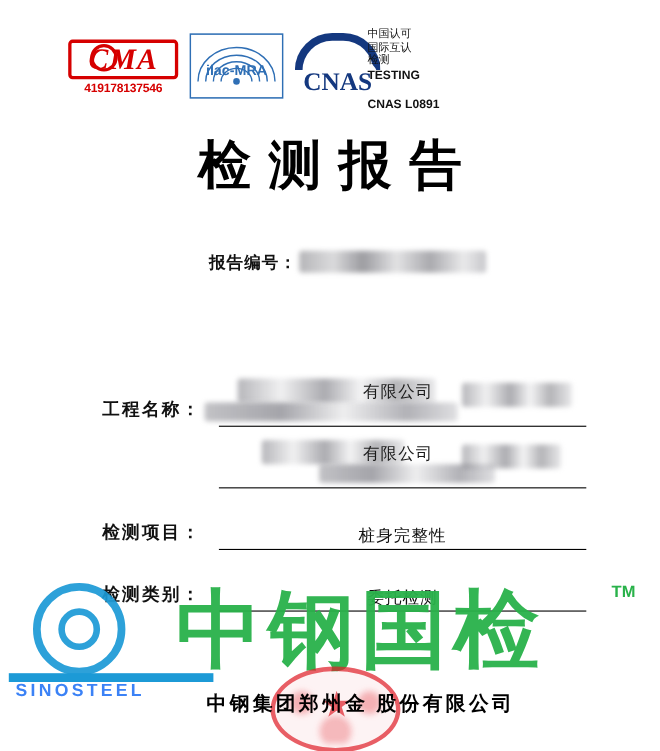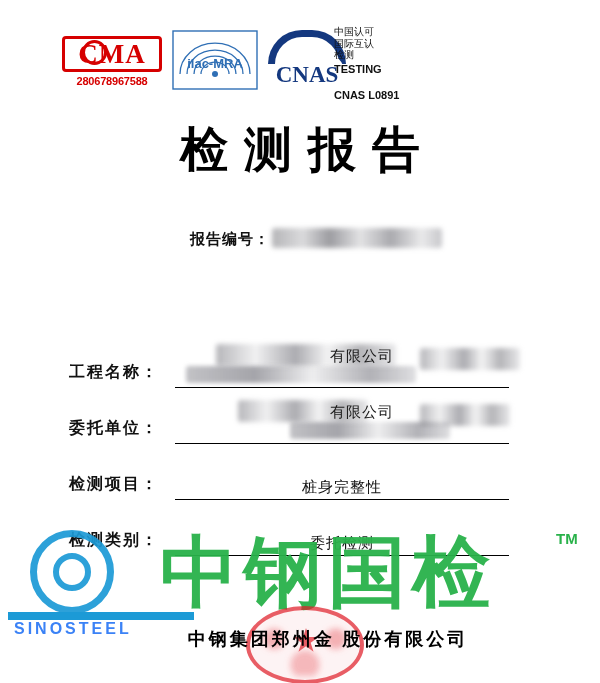--- a/index.html
+++ b/index.html
@@ -51,20 +51,21 @@
     top: 1px;
     width: 25px;
     height: 25px;
     border: 3px solid #d60000;
     border-radius: 50%;
     box-sizing: border-box;
   }
   .cma-box .letters {
     position: relative;
     z-index: 2;
+    font-style: italic;
   }
   .cma-num {
     color: #d60000;
     font-size: 11px;
     font-weight: bold;
     margin-top: 3px;
     letter-spacing: -0.2px;
     font-family: "Liberation Sans", sans-serif;
   }
 
@@ -173,21 +174,21 @@
         rgba(100,100,108,0.55) 70%,
         rgba(170,170,175,0.25) 88%,
         rgba(130,130,138,0.45) 100%);
     filter: blur(2.4px);
     border-radius: 3px;
   }
 
   
   .field {
     position: absolute;
-    left: 69px;
+    left: 93px;
     width: 440px;
     height: 34px;
   }
   .field .label {
     position: absolute;
     left: 0;
     top: 6px;
     width: 104px;
     font-size: 16px;
     font-weight: bold;
@@ -403,21 +404,21 @@
 </head>
 <body>
 
 <div class="logo-row">
 
   <div class="cma">
     <div class="cma-box">
       <span class="ring"></span>
       <span class="letters">CMA</span>
     </div>
-    <div class="cma-num">280678967588</div>
+    <div class="cma-num">419178137546</div>
   </div>
 
   <div class="ilac">
     <svg width="86" height="60" viewBox="0 0 86 60">
       <rect x="1" y="1" width="84" height="58" fill="none" stroke="#2f6fb5" stroke-width="1.4"></rect>
       <g stroke="#2f6fb5" stroke-width="1.3" fill="none">
         <path d="M8 44 A34 30 0 0 1 78 44"></path>
         <path d="M15 44 A27 23 0 0 1 71 44"></path>
         <path d="M22 44 A20 17 0 0 1 64 44"></path>
         <path d="M29 44 A13 11 0 0 1 57 44"></path>
@@ -451,21 +452,20 @@
 <div class="field f1">
   <div class="label">工程名称：</div>
   <div class="line"></div>
 </div>
 <div class="blur-co co1a"></div>
 <div class="blur-co2 co1b"></div>
 <div class="blur-co co1c"></div>
 <div class="co-visible cov1">有限公司</div>
 
 <div class="field f2">
-  <div class="label">委托单位：</div>
   <div class="line"></div>
 </div>
 <div class="blur-co co2a"></div>
 <div class="blur-co2 co2b"></div>
 <div class="blur-co co2c"></div>
 <div class="co-visible cov2">有限公司</div>
 
 <div class="field f3">
   <div class="label">检测项目：</div>
   <div class="value">桩身完整性</div>

